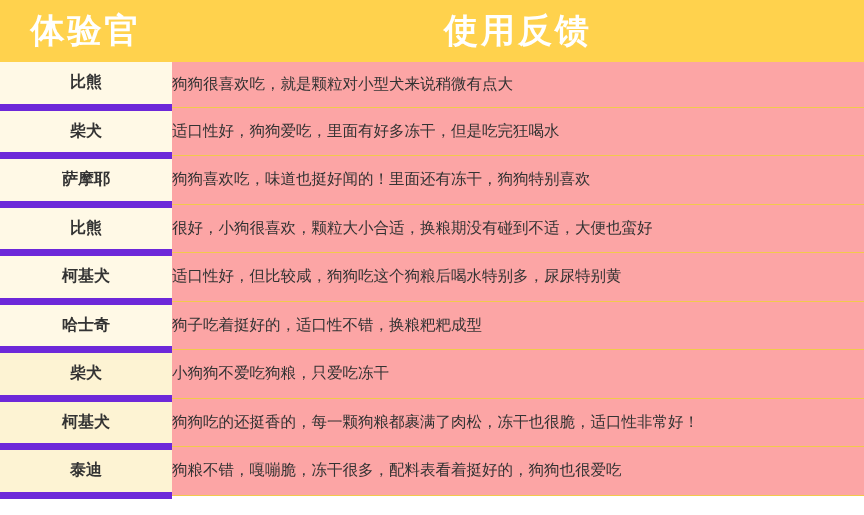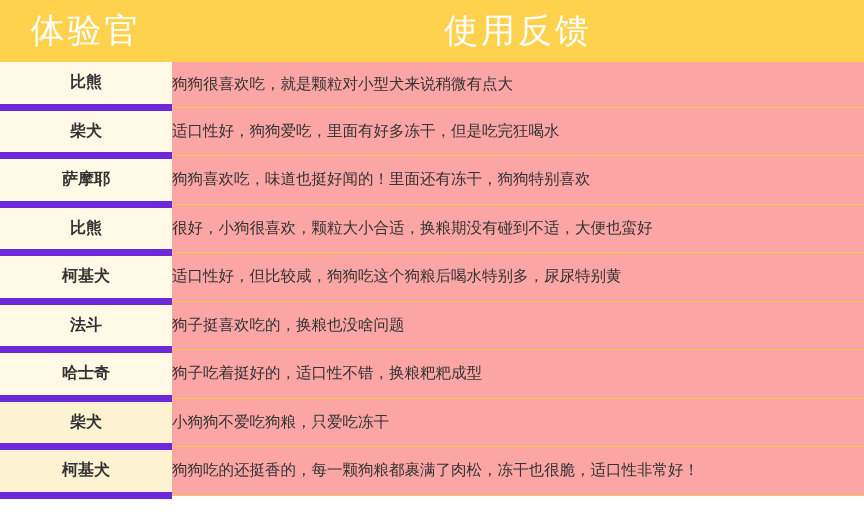--- a/index.html
+++ b/index.html
@@ -27,21 +27,21 @@
   .header-cell-left {
     width: 172px;
     text-align: center;
   }
   .header-cell-right {
     text-align: center;
   }
   .header-text {
     color: #ffffff;
     font-size: 34px;
-    font-weight: normal;
+    font-weight: bold;
     font-family: "Liberation Serif", serif;
     letter-spacing: 3px;
     line-height: 1;
     display: inline-block;
   }
   .data-row td {
     height: 41.5px;
     padding: 0;
     vertical-align: middle;
   }
@@ -102,29 +102,29 @@
     </tr>
     <tr class="data-row">
       <td class="cell-name">比熊</td>
       <td class="cell-feedback">很好，小狗很喜欢，颗粒大小合适，换粮期没有碰到不适，大便也蛮好</td>
     </tr>
     <tr class="data-row">
       <td class="cell-name">柯基犬</td>
       <td class="cell-feedback">适口性好，但比较咸，狗狗吃这个狗粮后喝水特别多，尿尿特别黄</td>
     </tr>
     <tr class="data-row">
-      <td class="cell-name">法斗</td>
-      <td class="cell-feedback">狗子挺喜欢吃的，换粮也没啥问题</td>
-    </tr>
-    <tr class="data-row">
       <td class="cell-name">哈士奇</td>
       <td class="cell-feedback">狗子吃着挺好的，适口性不错，换粮粑粑成型</td>
     </tr>
     <tr class="data-row">
       <td class="cell-name alt">柴犬</td>
       <td class="cell-feedback">小狗狗不爱吃狗粮，只爱吃冻干</td>
     </tr>
     <tr class="data-row">
       <td class="cell-name alt">柯基犬</td>
       <td class="cell-feedback">狗狗吃的还挺香的，每一颗狗粮都裹满了肉松，冻干也很脆，适口性非常好！</td>
     </tr>
+    <tr class="data-row">
+      <td class="cell-name alt">泰迪</td>
+      <td class="cell-feedback">狗粮不错，嘎嘣脆，冻干很多，配料表看着挺好的，狗狗也很爱吃</td>
+    </tr>
   </tbody>
 </table>
 
 </body></html>

